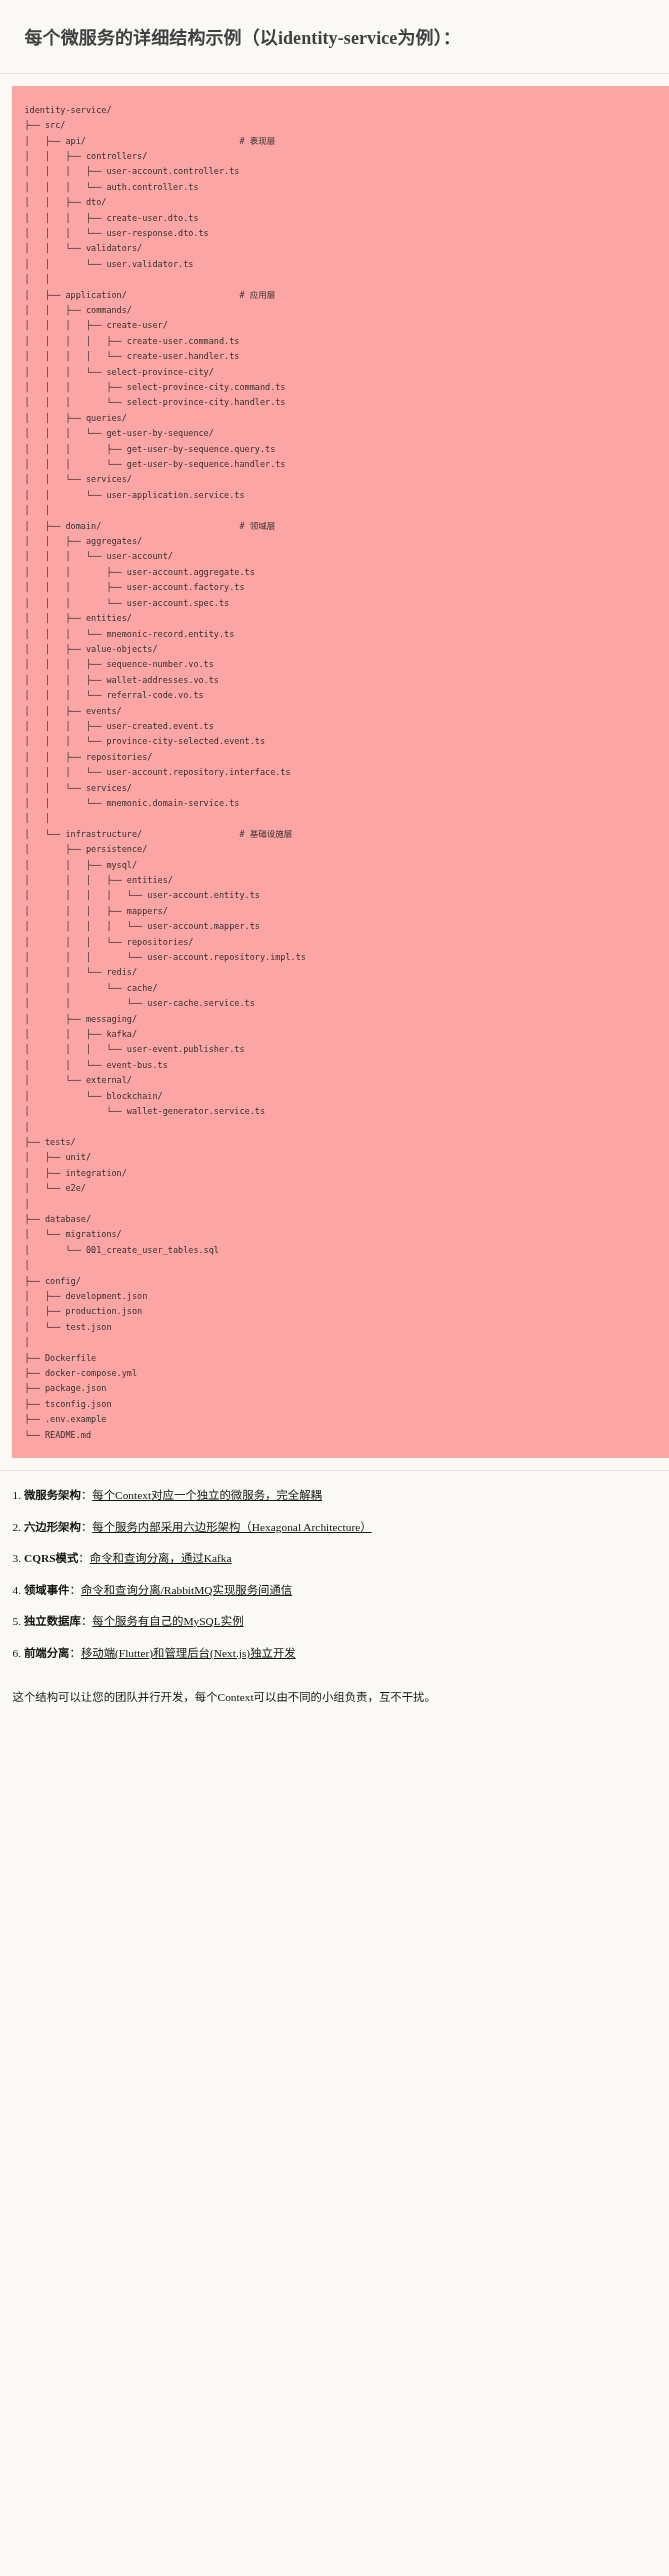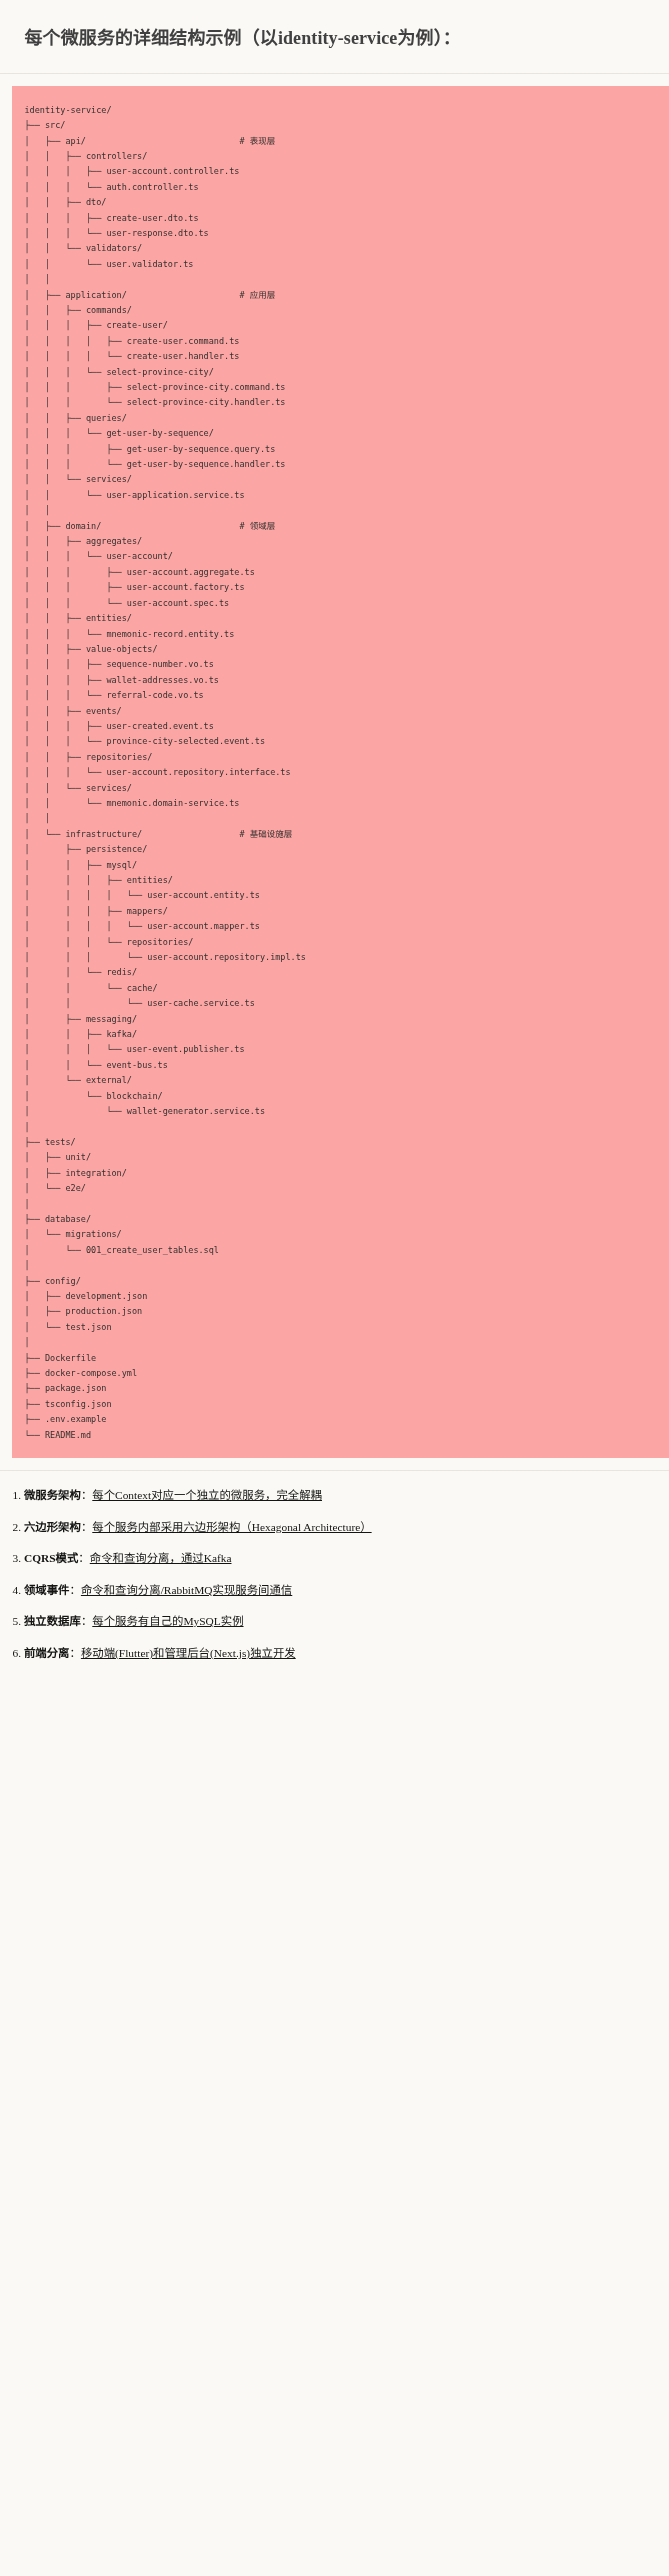--- a/index.html
+++ b/index.html
@@ -236,15 +236,16 @@
       </li>
       <li>
         <span class="note-term">独立数据库</span><span class="note-sep">：</span><span class="note-desc">每个服务有自己的MySQL实例</span>
       </li>
       <li>
         <span class="note-term">前端分离</span><span class="note-sep">：</span><span class="note-desc">移动端(Flutter)和管理后台(Next.js)独立开发</span>
       </li>
     </ol>
   </div>
 
+  <p class="closing">这个结构可以让您的团队并行开发，每个Context可以由不同的小组负责，互不干扰。</p>
 
 </div>
 
 
 </body></html>

